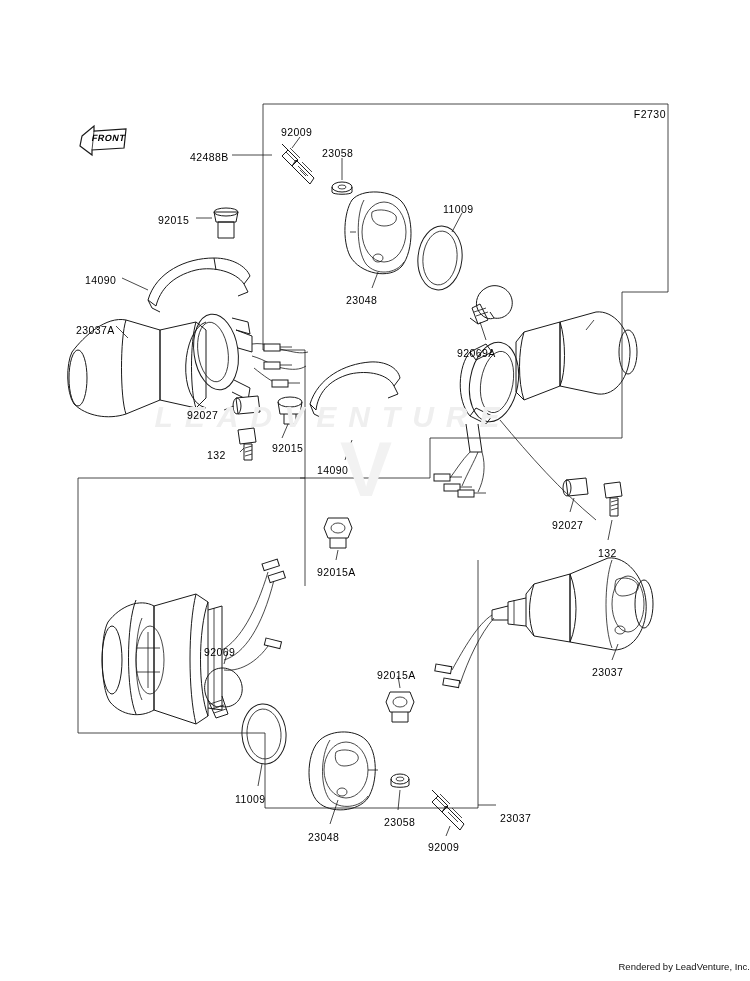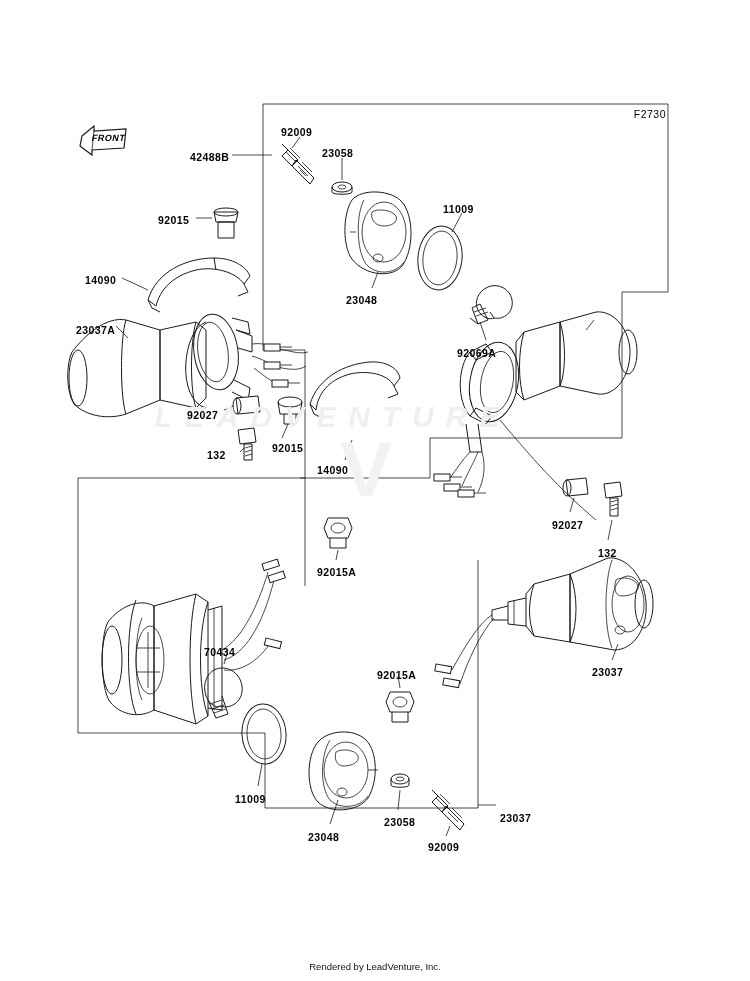--- a/index.html
+++ b/index.html
@@ -22,41 +22,41 @@
   }
   svg.diagram {
     position: absolute;
     left: 0; top: 0;
     width: 750px;
     height: 981px;
   }
   .lbl {
     position: absolute;
     font-size: 10.5px;
-    font-weight: bold;
+    font-weight: normal;
     color: #000000;
     letter-spacing: 0.4px;
     white-space: nowrap;
   }
   .code-tr {
     position: absolute;
     right: 84px;
     top: 108px;
     font-size: 10.5px;
     font-weight: normal;
     letter-spacing: 0.5px;
     color: #000;
     padding-left: 20px;
   }
   .footer {
     position: absolute;
     left: 0;
     top: 961px;
     width: 750px;
-    text-align: center;
+    text-align: right;
     font-size: 9.5px;
     color: #111;
   }
   .watermark {
     position: absolute;
     left: 0;
     top: 400px;
     width: 666px;
     text-align: center;
     font-size: 30px;
@@ -358,21 +358,21 @@
       <div class="lbl" style="left: 158px; top: 214px;">92015</div>
       <div class="lbl" style="left: 85px; top: 274px;">14090</div>
       <div class="lbl" style="left: 76px; top: 324px;">23037A</div>
       <div class="lbl" style="left: 187px; top: 409px;">92027</div>
       <div class="lbl" style="left: 272px; top: 442px;">92015</div>
       <div class="lbl" style="left: 207px; top: 449px;">132</div>
       <div class="lbl" style="left: 317px; top: 464px;">14090</div>
       <div class="lbl" style="left: 552px; top: 519px;">92027</div>
       <div class="lbl" style="left: 598px; top: 547px;">132</div>
       <div class="lbl" style="left: 317px; top: 566px;">92015A</div>
-      <div class="lbl" style="left: 204px; top: 646px;">70434</div>
+      <div class="lbl" style="left: 204px; top: 646px;">92069</div>
       <div class="lbl" style="left: 592px; top: 666px;">23037</div>
       <div class="lbl" style="left: 377px; top: 669px;">92015A</div>
       <div class="lbl" style="left: 235px; top: 793px;">11009</div>
       <div class="lbl" style="left: 308px; top: 831px;">23048</div>
       <div class="lbl" style="left: 384px; top: 816px;">23058</div>
       <div class="lbl" style="left: 428px; top: 841px;">92009</div>
       <div class="lbl" style="left: 500px; top: 812px;">23037</div>
     </div>
 
   <div class="footer">Rendered by LeadVenture, Inc.</div>

